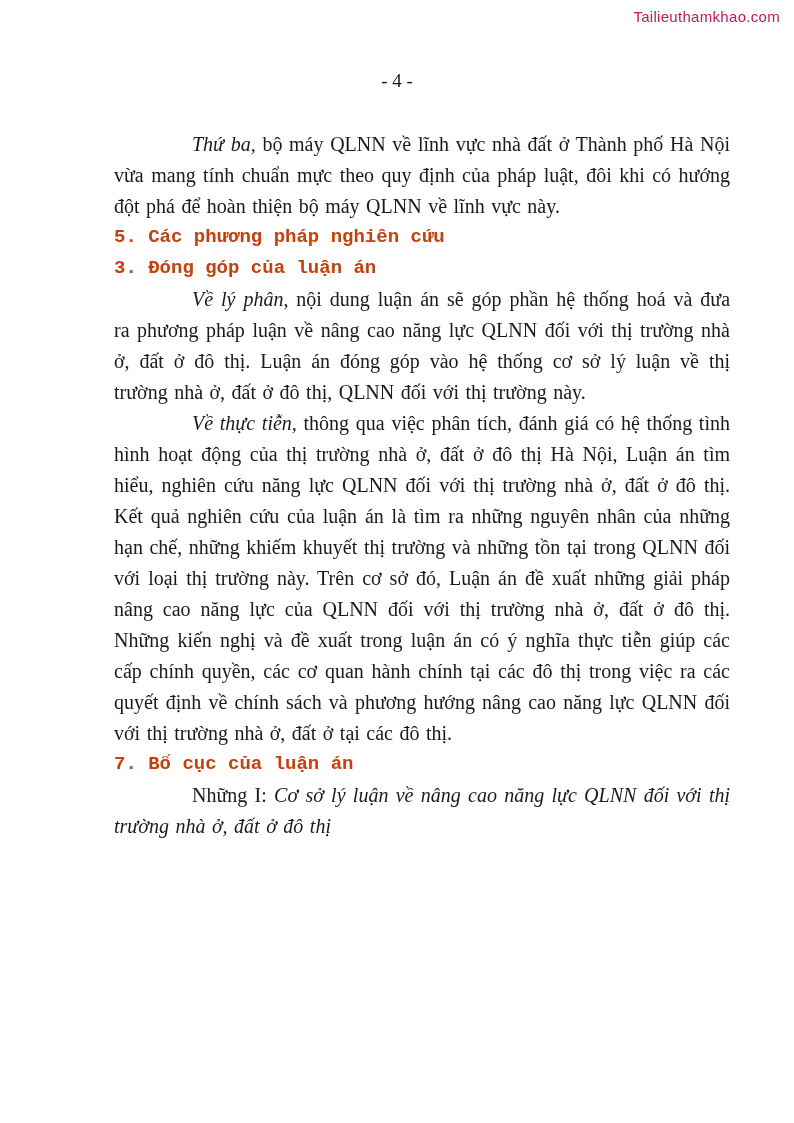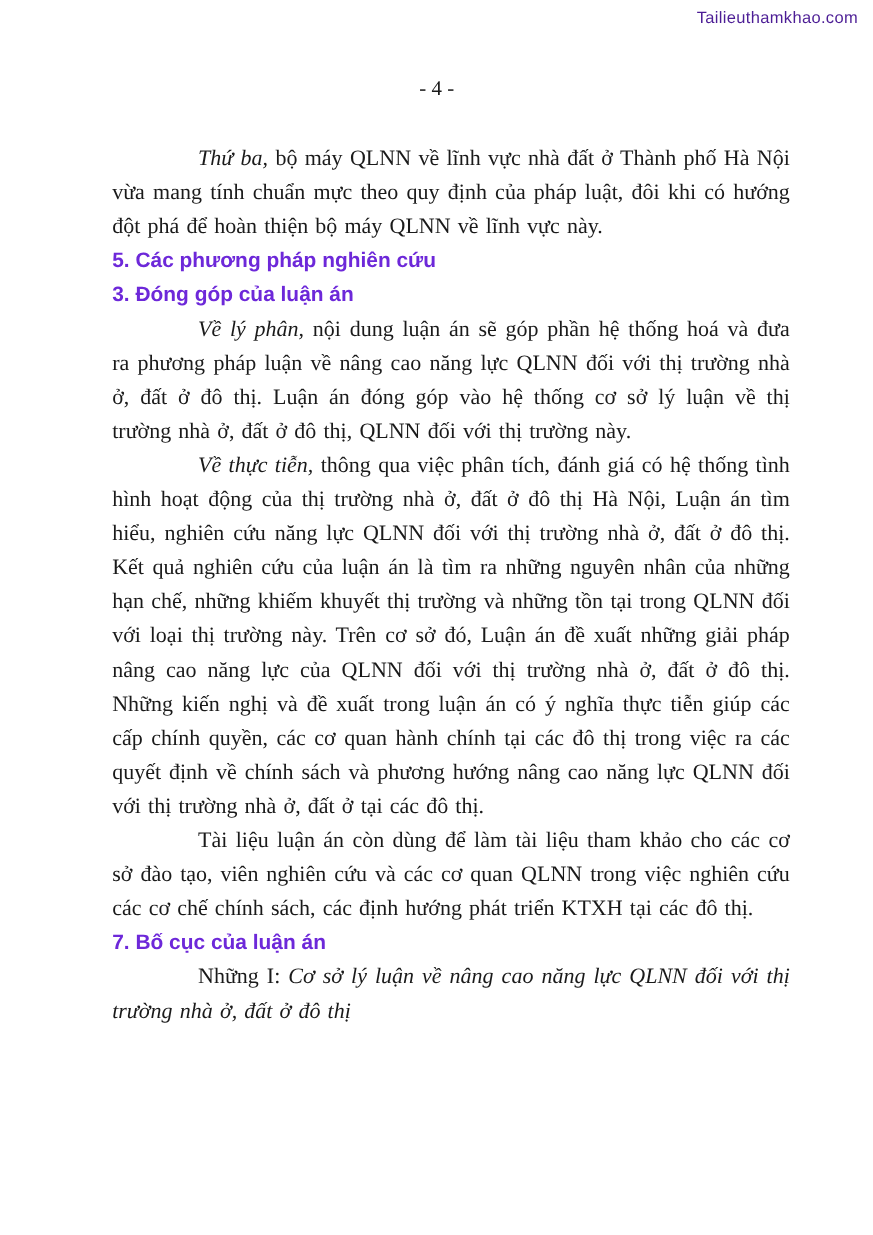--- a/index.html
+++ b/index.html
@@ -16,69 +16,68 @@
     font-family: "Liberation Serif", serif;
     color: #1a1a1a;
   }
   .watermark {
     position: absolute;
     top: 8px;
     right: 14px;
     font-family: "Liberation Sans", sans-serif;
     font-size: 15px;
     letter-spacing: 0.3px;
-    color: #4c1d95;
+    color: #be185d;
     text-shadow: 1px 1px 0 #ffffff;
   }
   .page-number {
     position: absolute;
     top: 70px;
     left: 0;
     width: 100%;
     text-align: center;
     font-size: 19px;
     color: #1a1a1a;
   }
   .doc-body {
     position: absolute;
     top: 129px;
-    left: 102px;
+    left: 114px;
     width: 616px;
   }
   p.paragraph {
     margin: 0;
     font-size: 20px;
     line-height: 31px;
     text-align: justify;
     text-indent: 78px;
     word-spacing: 1.5px;
     color: #1a1a1a;
   }
   h2.heading {
     margin: 0;
-    font-family: Liberation Sans, sans-serif;
+    font-family: Liberation Mono, monospace;
     font-weight: bold;
     font-size: 19px;
     line-height: 31px;
     text-align: left;
     text-indent: 0;
-    color: #6d28d9;
+    color: #c2410c;
   }
   span.italic { font-style: italic; }
   span.normal { font-style: normal; }
 </style>
 </head>
 <body>
 
 <div class="page">
   <div class="watermark">Tailieuthamkhao.com</div>
   <div class="page-number">- 4 -</div>
   <div class="doc-body" id="doc-body">
       <p class="paragraph"><span class="italic">Thứ ba, </span><span class="normal">bộ máy QLNN về lĩnh vực nhà đất ở Thành phố Hà Nội vừa mang tính chuẩn mực theo quy định của pháp luật, đôi khi có hướng đột phá để hoàn thiện bộ máy QLNN về lĩnh vực này.</span></p>
       <h2 class="heading"><span class="normal">5. Các phương pháp nghiên cứu</span></h2>
       <h2 class="heading"><span class="normal">3. Đóng góp của luận án</span></h2>
       <p class="paragraph"><span class="italic">Về lý phân, </span><span class="normal">nội dung luận án sẽ góp phần hệ thống hoá và đưa ra phương pháp luận về nâng cao năng lực QLNN đối với thị trường nhà ở, đất ở đô thị. Luận án đóng góp vào hệ thống cơ sở lý luận về thị trường nhà ở, đất ở đô thị, QLNN đối với thị trường này.</span></p>
       <p class="paragraph"><span class="italic">Về thực tiễn, </span><span class="normal">thông qua việc phân tích, đánh giá có hệ thống tình hình hoạt động của thị trường nhà ở, đất ở đô thị Hà Nội, Luận án tìm hiểu, nghiên cứu năng lực QLNN đối với thị trường nhà ở, đất ở đô thị. Kết quả nghiên cứu của luận án là tìm ra những nguyên nhân của những hạn chế, những khiếm khuyết thị trường và những tồn tại trong QLNN đối với loại thị trường này. Trên cơ sở đó, Luận án đề xuất những giải pháp nâng cao năng lực của QLNN đối với thị trường nhà ở, đất ở đô thị. Những kiến nghị và đề xuất trong luận án có ý nghĩa thực tiễn giúp các cấp chính quyền, các cơ quan hành chính tại các đô thị trong việc ra các quyết định về chính sách và phương hướng nâng cao năng lực QLNN đối với thị trường nhà ở, đất ở tại các đô thị.</span></p>
-      <p class="paragraph"><span class="normal">Tài liệu luận án còn dùng để làm tài liệu tham khảo cho các cơ sở đào tạo, viên nghiên cứu và các cơ quan QLNN trong việc nghiên cứu các cơ chế chính sách, các định hướng phát triển KTXH tại các đô thị.</span></p>
       <h2 class="heading"><span class="normal">7. Bố cục của luận án</span></h2>
       <p class="paragraph"><span class="normal">Những I: </span><span class="italic">Cơ sở lý luận về nâng cao năng lực QLNN đối với thị trường nhà ở, đất ở đô thị</span></p>
     </div>
 </div>
 
 </body></html>

